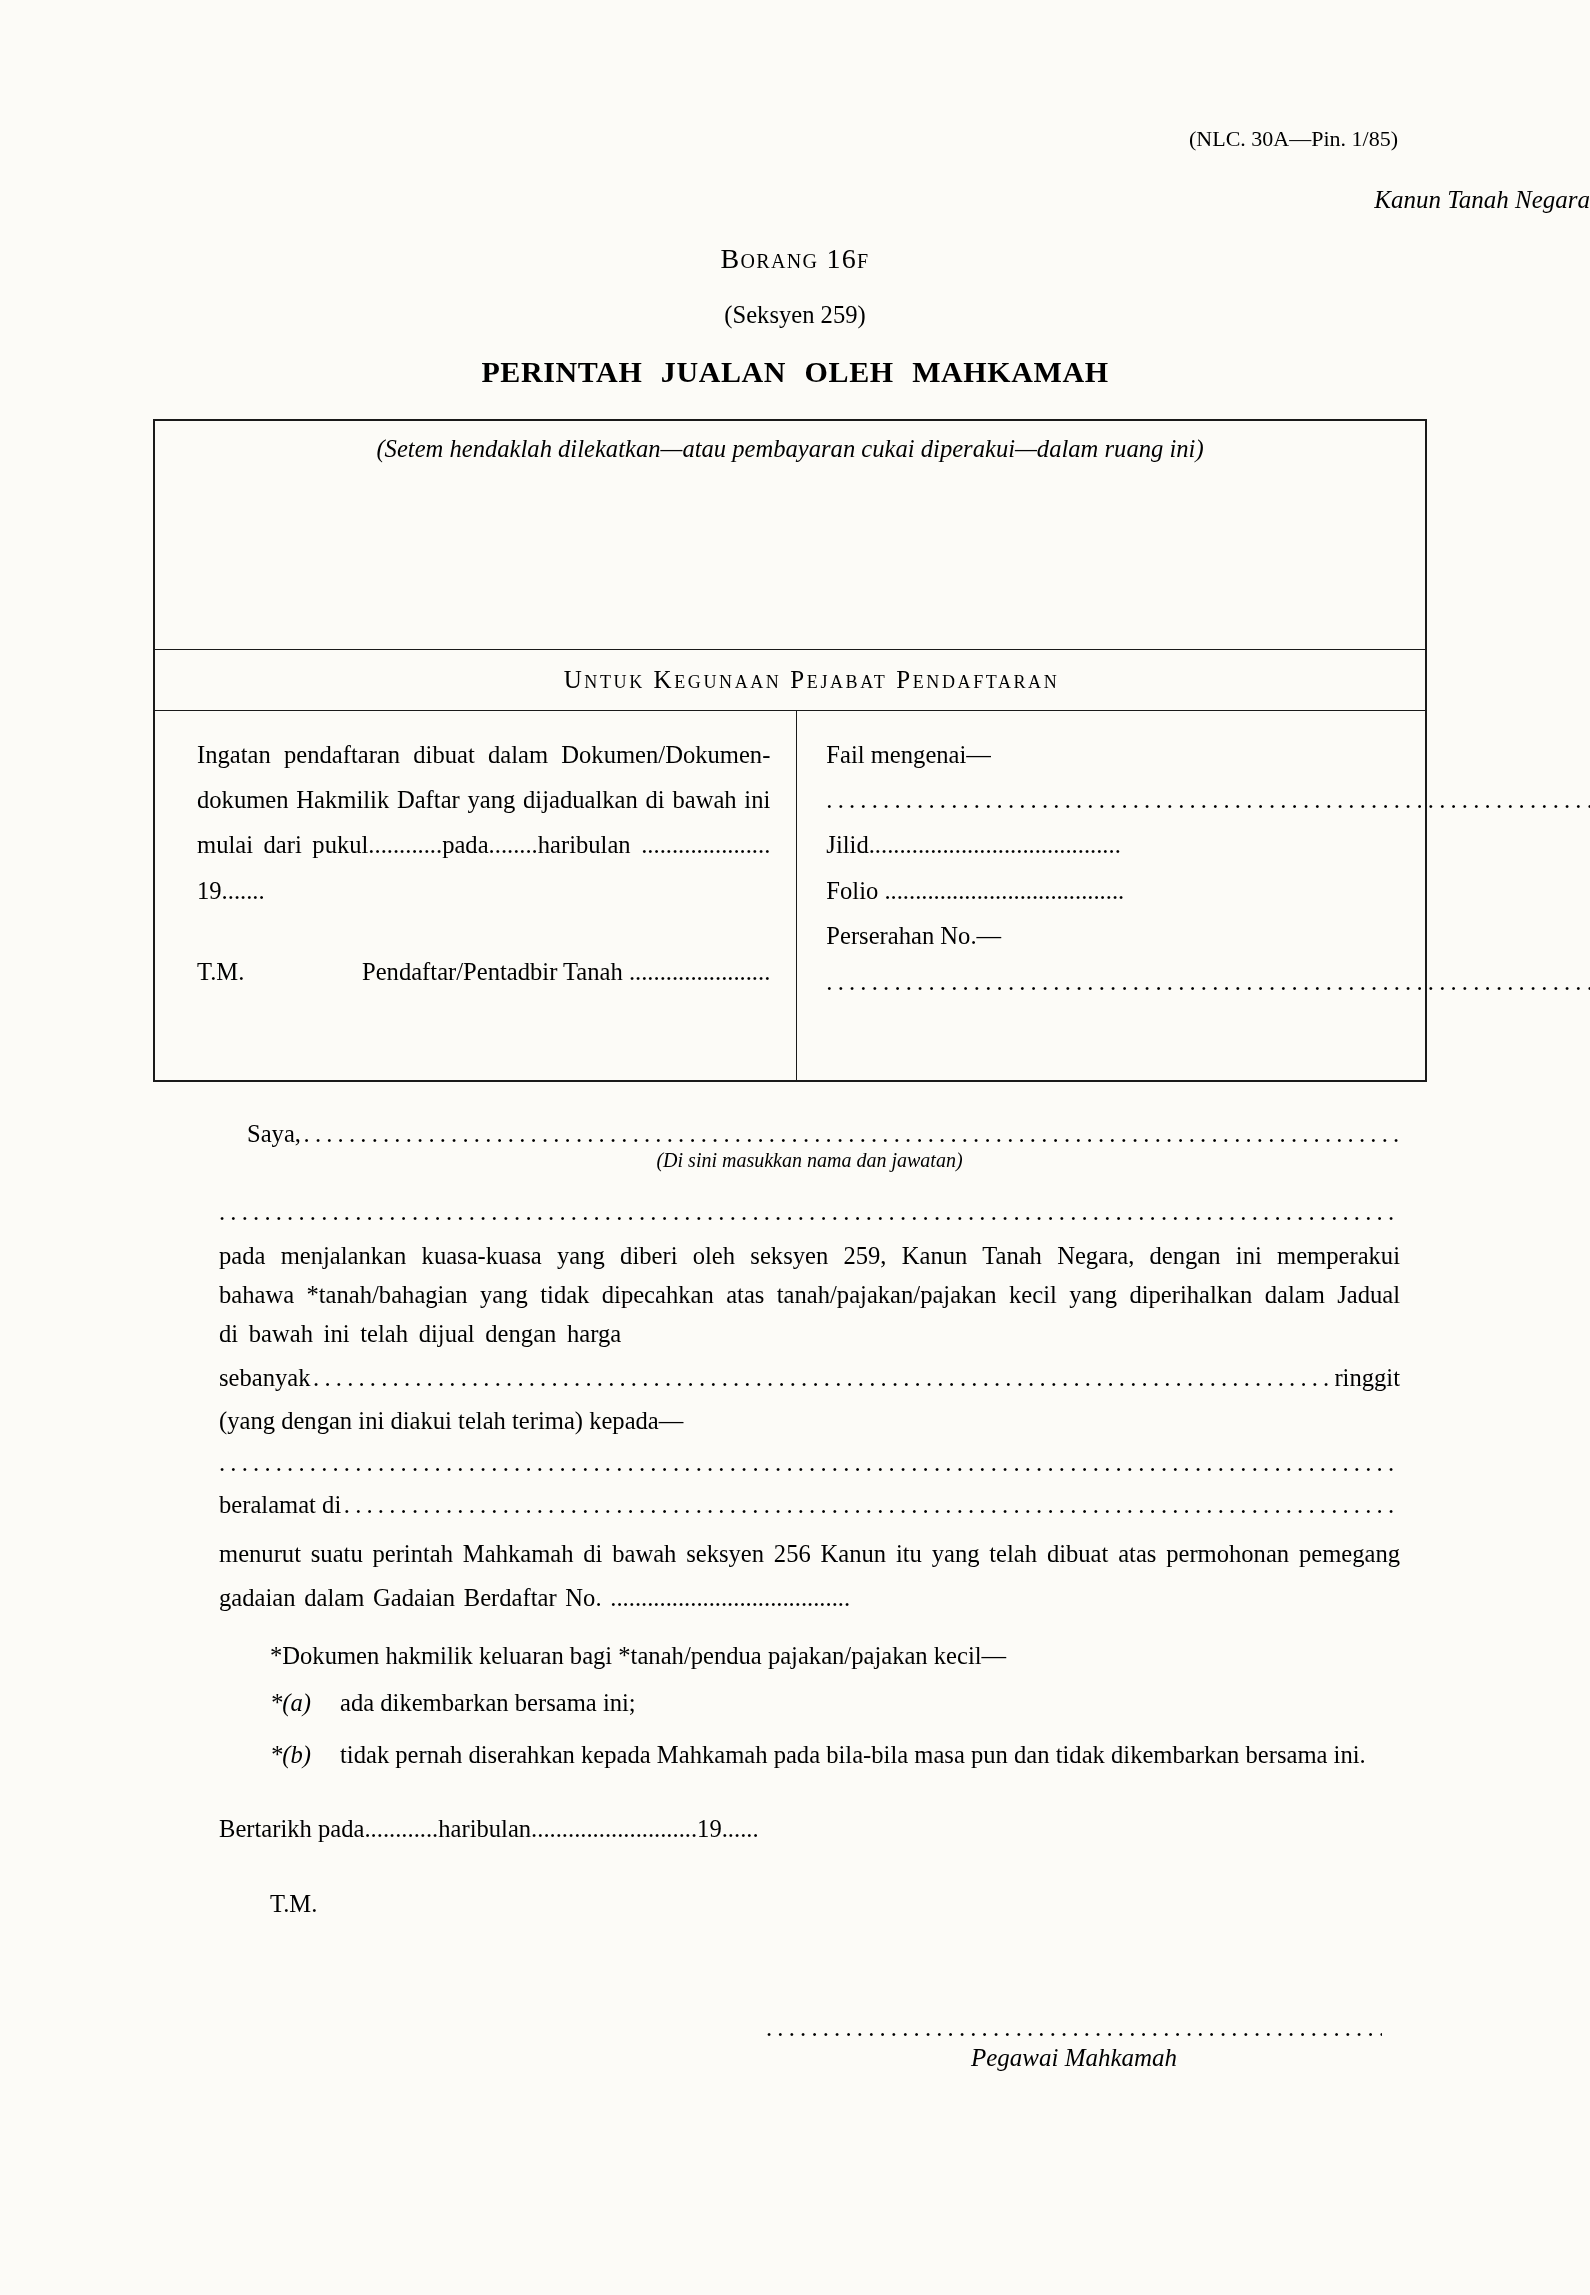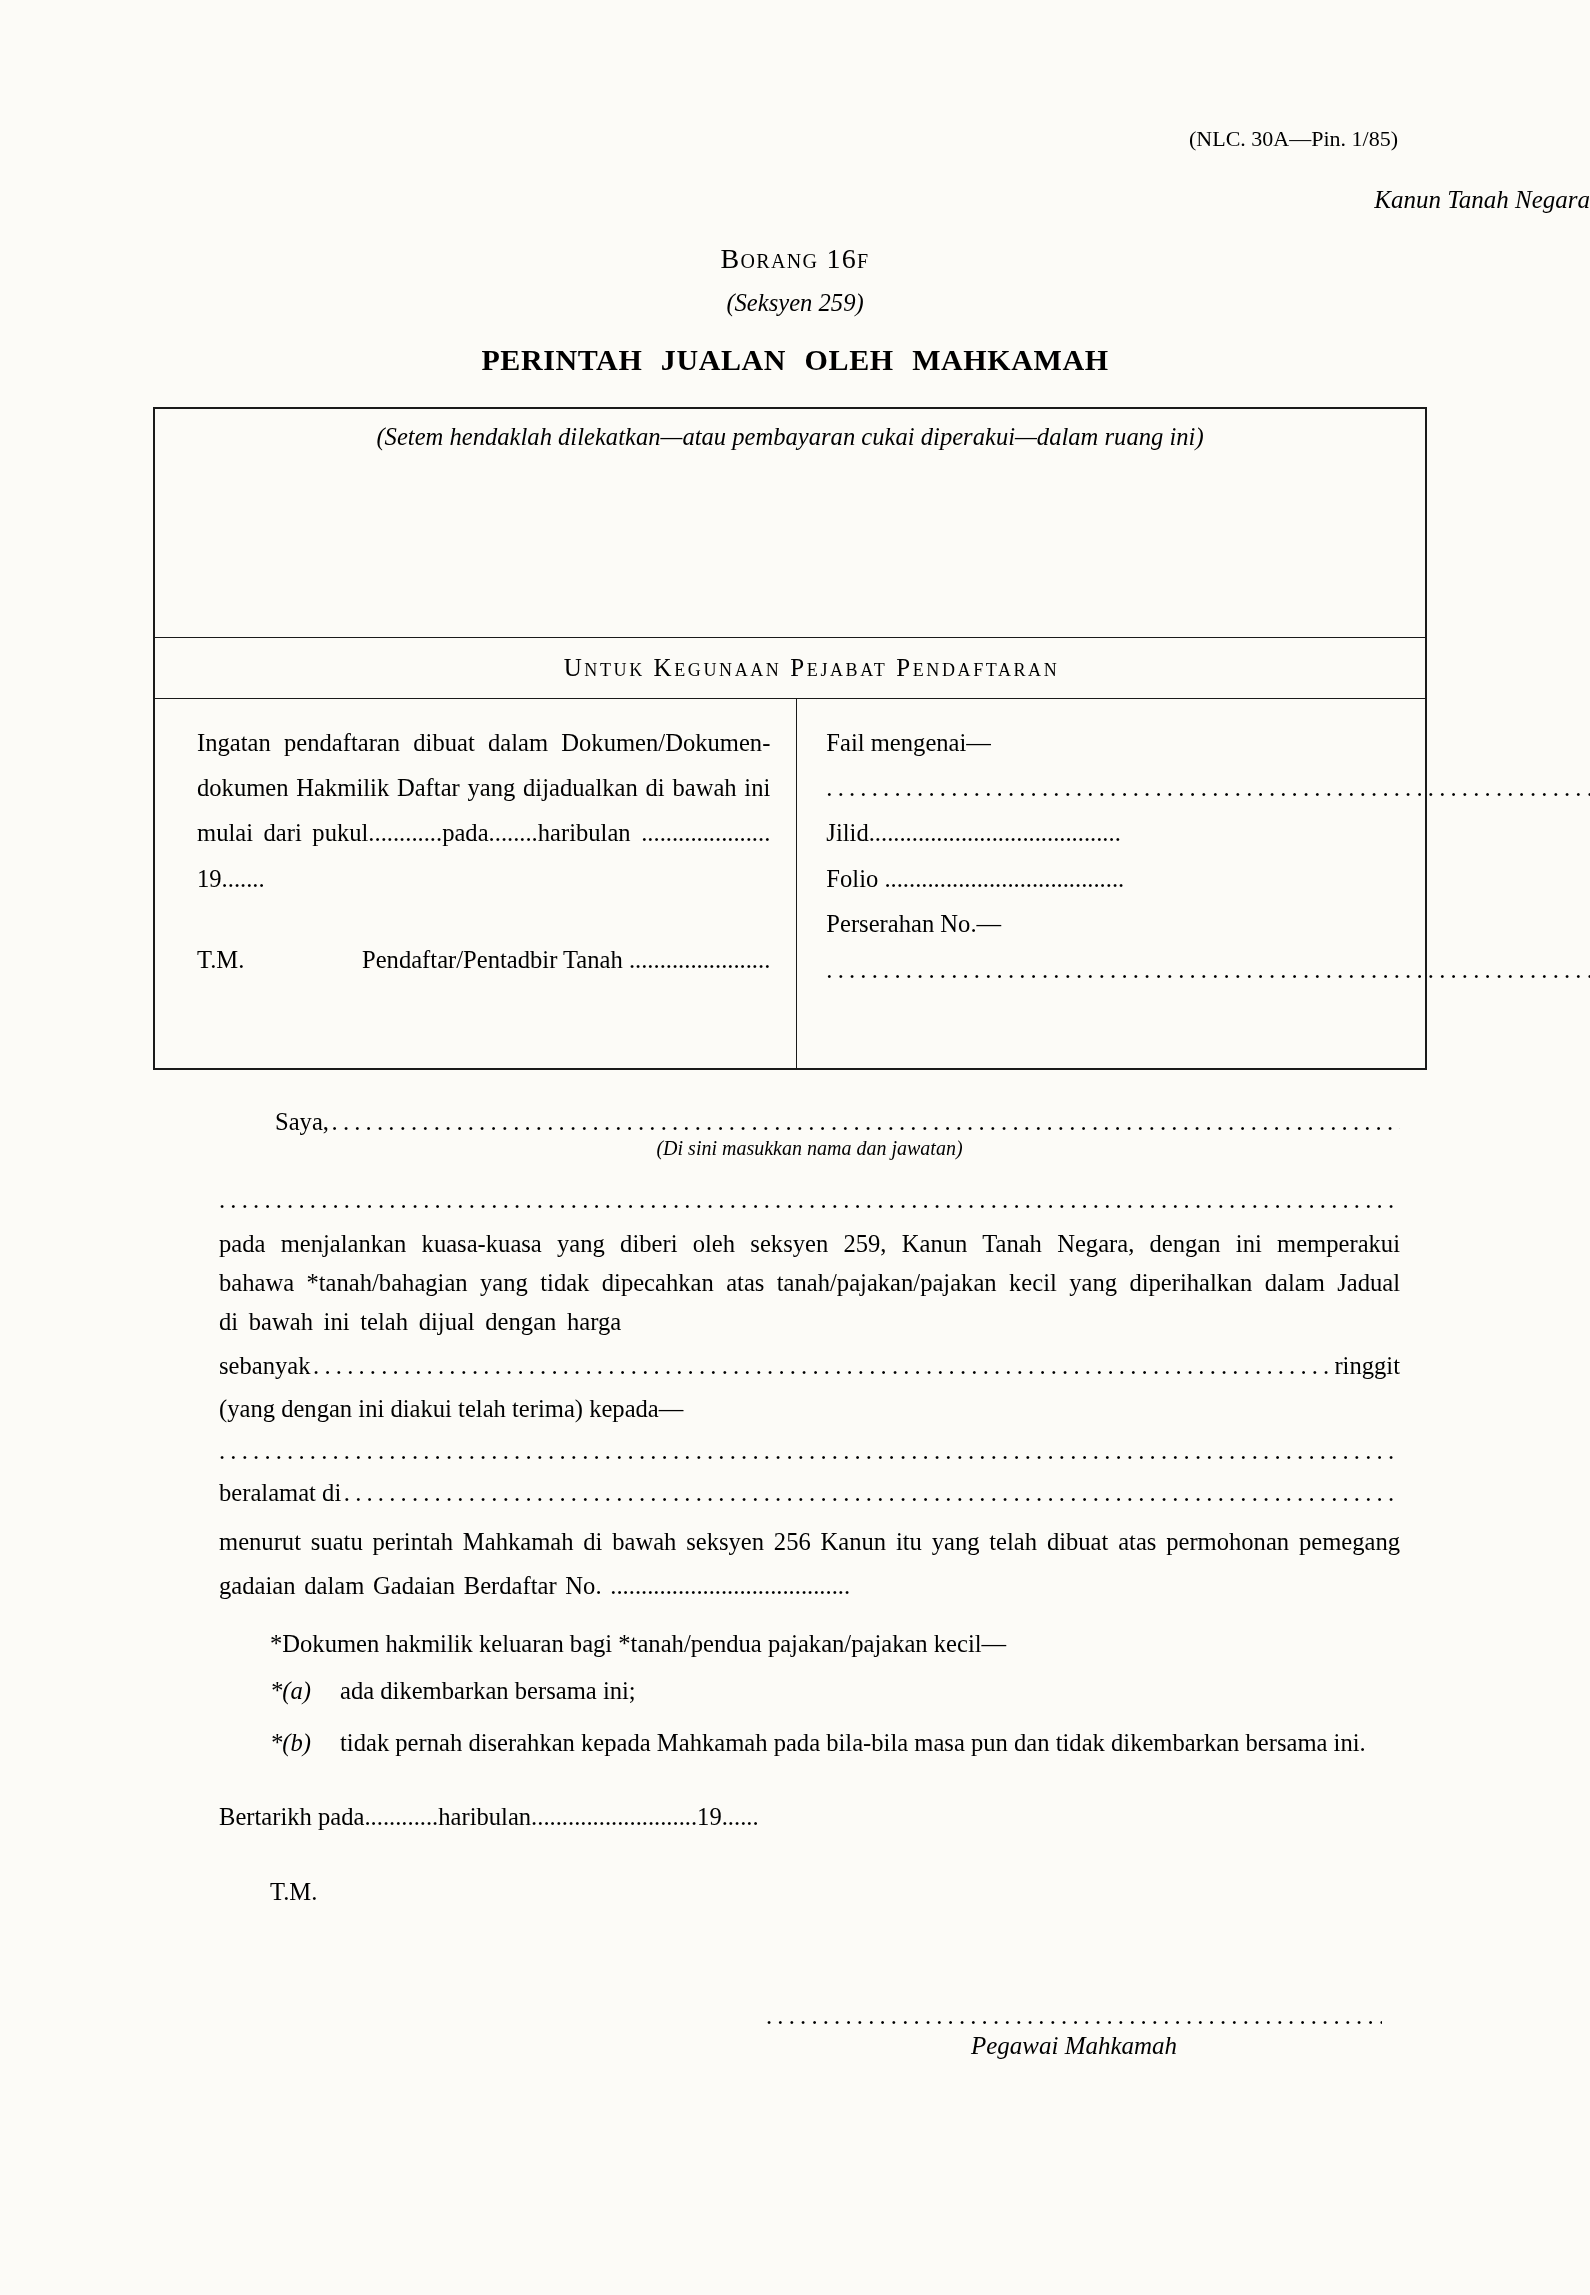--- a/index.html
+++ b/index.html
@@ -13,21 +13,21 @@
     font-size:24.6px;
     box-sizing:border-box;
     padding-top:126px;
     overflow:hidden;
   }
   .nowrap { white-space:nowrap; overflow:hidden; }
 
   .form-ref { text-align:right; padding-right:192px; font-size:22px; }
   .law-title { text-align:right; font-style:italic; margin-top:34px; font-size:25px; }
   .form-no { text-align:center; margin-top:28.5px; font-variant:small-caps; font-size:28px; letter-spacing:1.3px; }
-  .section-ref { text-align:center; margin-top:14px;font-style:italic; }
+  .section-ref { text-align:center; margin-top:26px; }
   .form-title { text-align:center; margin-top:26px; font-size:30px; font-weight:bold; word-spacing:10.4px; letter-spacing:0.6px; }
 
   .stamp-box {
     margin-top:30px; margin-left:153px;
     width:1274px; box-sizing:border-box;
     border:2.6px solid #1a1a1a;
     background:#fcfbf7;
   }
   .stamp-area { height:229px; border-bottom:1.9px solid #1a1a1a; padding-top:14.3px; box-sizing:border-box; }
   .stamp-instruction { text-align:center; font-style:italic; font-size:24.6px; }
@@ -42,21 +42,21 @@
   .tm-row { display:flex; margin-top:36px; line-height:1.85; }
   .tm-label { width:165px; flex:none; }
   .state-line { margin-left:38px; }
   .box-right { flex:1; border-left:1.9px solid #1a1a1a; box-sizing:border-box; padding:21px 23px 19.4px 29px; line-height:1.85; }
   .dots { letter-spacing:5.2px; }
 
   .doc-body { margin-left:219px; margin-right:190px; }
   .fill-line { display:flex; align-items:baseline; }
   .fill-line > span:first-child { flex:none; padding-right:2.6px; }
   .fill-dots { flex:1 1 auto; overflow:hidden; white-space:nowrap; letter-spacing:5.2px; }
-  .saya-line { margin-top:38px; margin-left:56px; }
+  .saya-line { margin-top:38px; margin-left:28px; }
   .saya-note { text-align:center; font-size:20px; font-style:italic; margin-top:1.3px; }
   .dots-full { overflow:hidden; white-space:nowrap; letter-spacing:5.2px; margin-top:26px; }
   .para { margin:0; text-align:justify; }
   .para-kuasa { margin-top:11.7px; line-height:1.58; word-spacing:4.5px; }
   .sebanyak-line { margin-top:10.4px; }
   .sebanyak-line > span:last-child { flex:none; padding-left:3.9px; }
   .terima-line { margin-top:14.3px; }
   .dots-full.second { margin-top:14.3px; }
   .beralamat-line { margin-top:14.3px; }
   .para-perintah { margin-top:13px; line-height:1.78; word-spacing:2.6px; }

